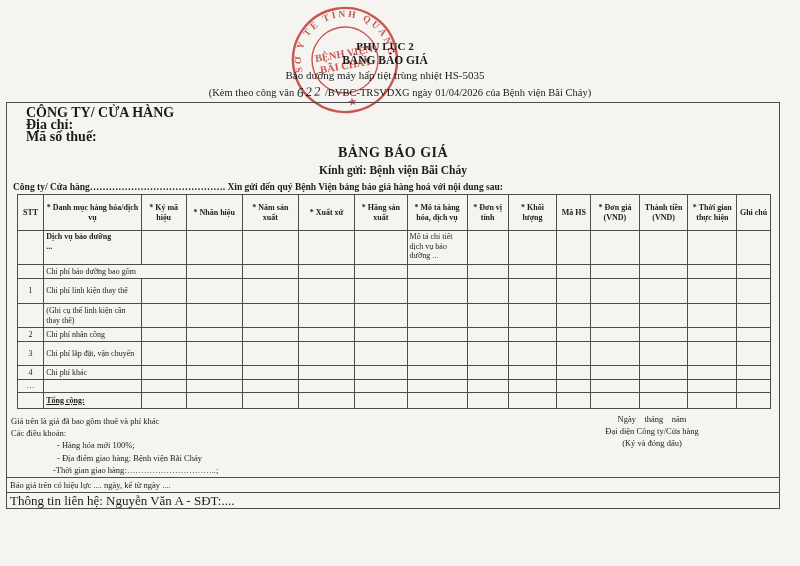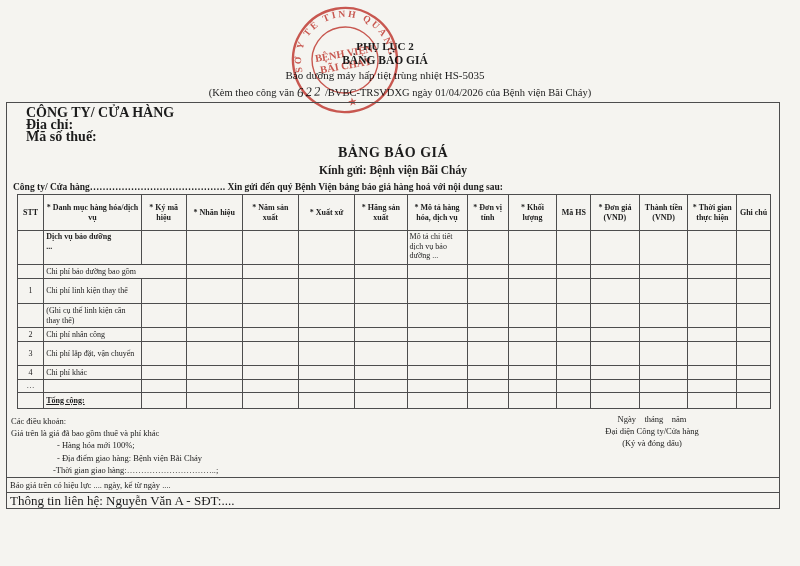--- a/index.html
+++ b/index.html
@@ -298,22 +298,22 @@
         <td></td>
             <td></td>
         <td></td>
             <td></td>
         <td></td>
       </tr>
     </tbody>
       </table>
 
     <div class="notes">
+      <div>Giá trên là giá đã bao gồm thuế và phí khác</div>
       <div>Các điều khoản:</div>
-      <div>Giá trên là giá đã bao gồm thuế và phí khác</div>
       <div class="note-indent">- Hàng hóa mới 100%;</div>
       <div class="note-indent">- Địa điểm giao hàng: Bệnh viện Bãi Cháy</div>
       <div class="note-indent-sm">-Thời gian giao hàng:…………………………..;</div>
     </div>
 
     <div class="signature">
       <div class="sign-date">Ngày    tháng    năm</div>
       <div>Đại diện Công ty/Cửa hàng</div>
       <div>(Ký và đóng dấu)</div>
     </div>

